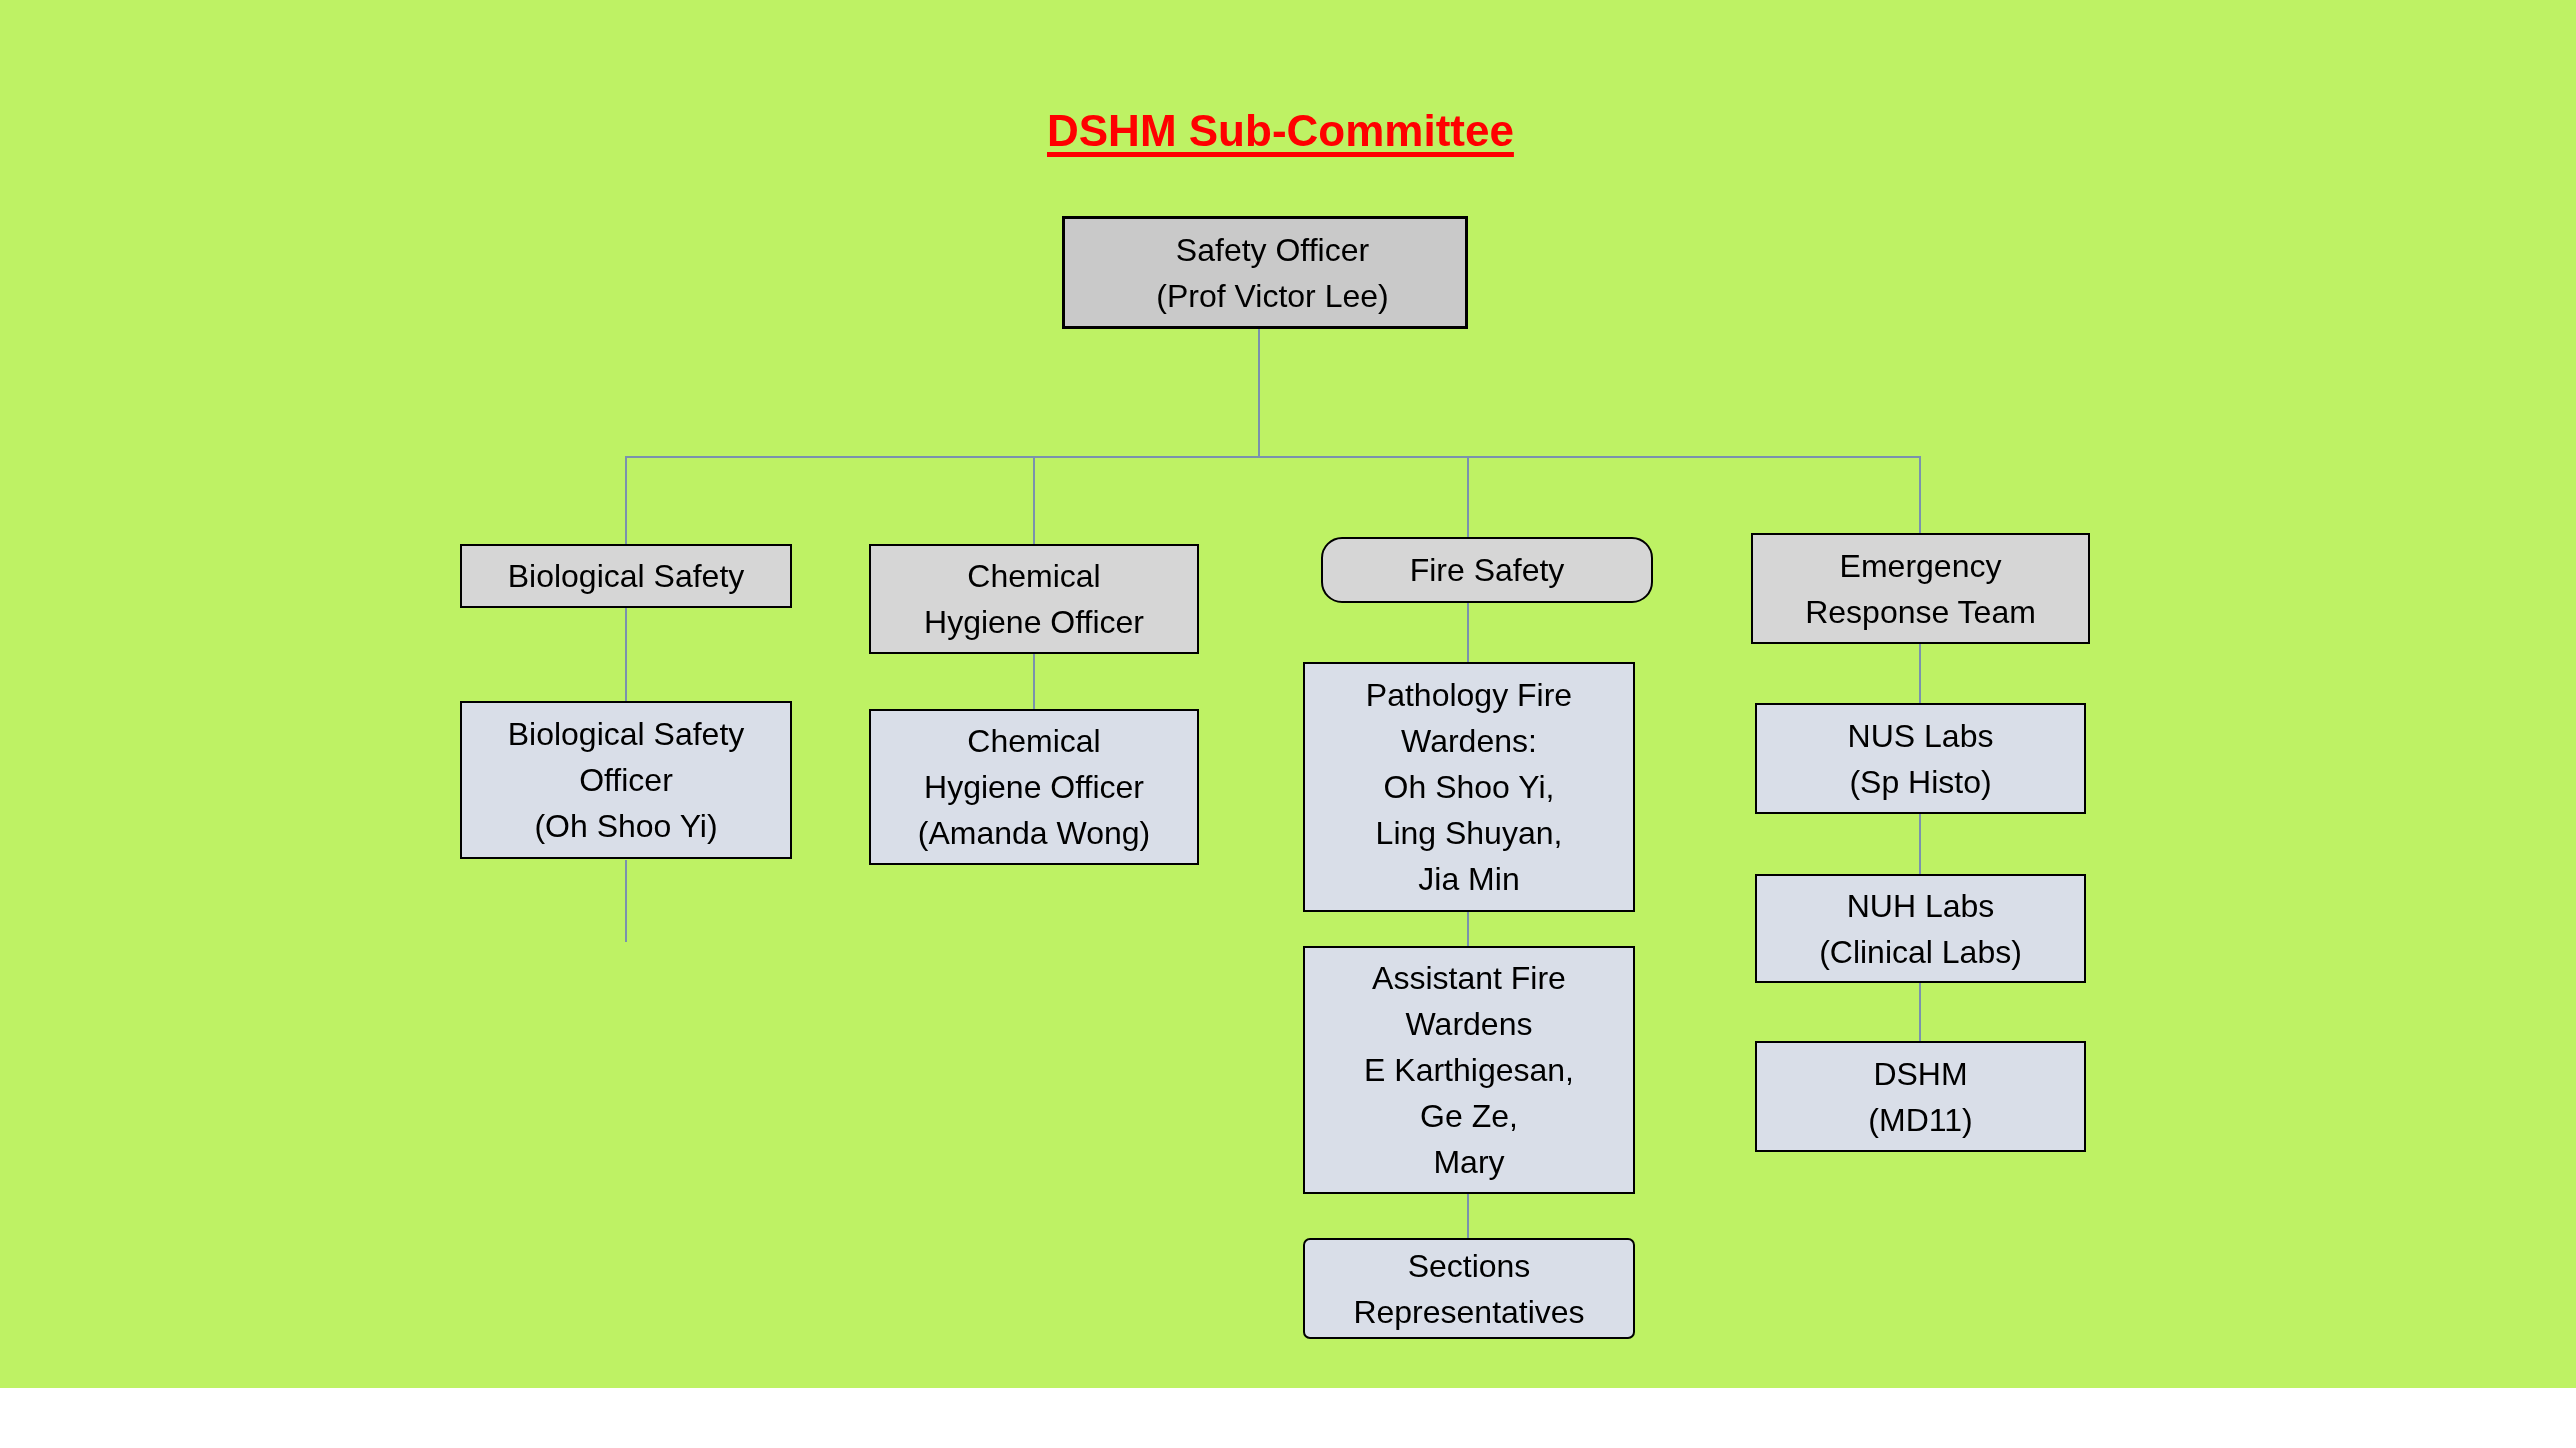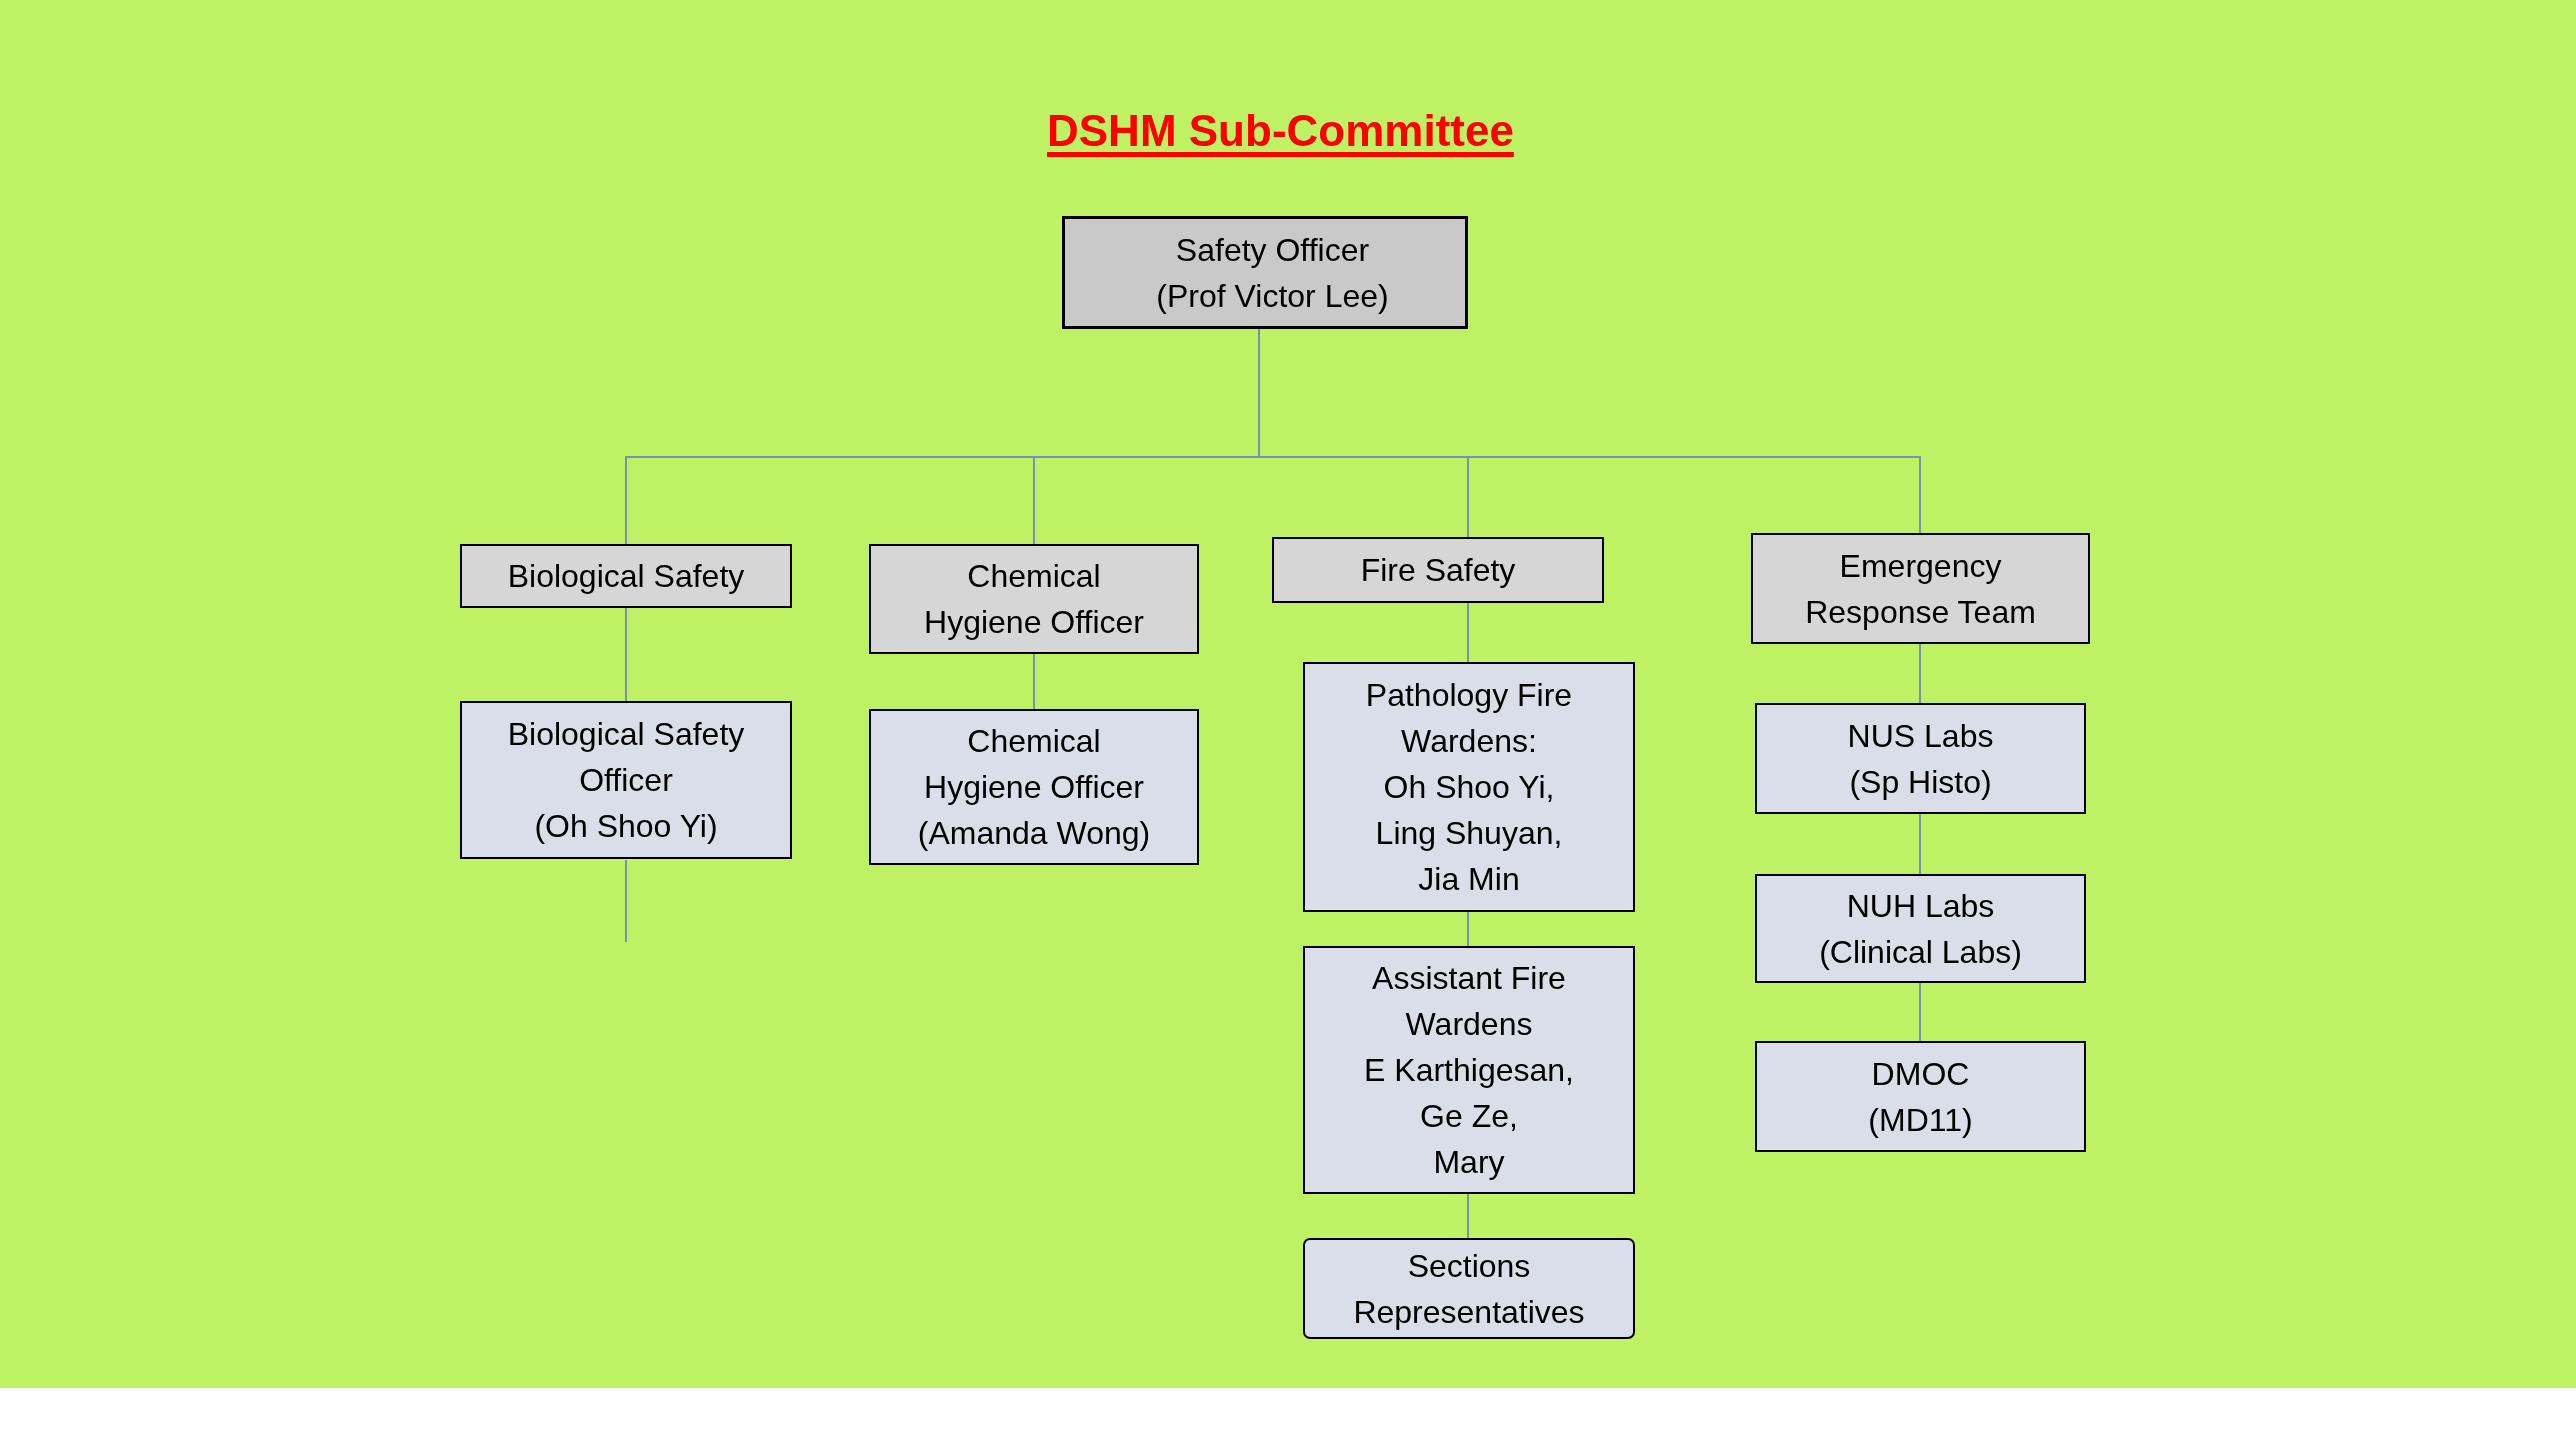--- a/index.html
+++ b/index.html
@@ -86,37 +86,37 @@
   <div class="box node-fill" style="left:460px;top:701px;width:332px;height:158px;">Biological Safety
 Officer
 (Oh Shoo Yi)</div>
 
   <div class="box header-fill" style="left:869px;top:544px;width:330px;height:110px;">Chemical
 Hygiene Officer</div>
   <div class="box node-fill" style="left:869px;top:709px;width:330px;height:156px;">Chemical
 Hygiene Officer
 (Amanda Wong)</div>
 
-  <div class="box header-fill" style="left:1272px;top:537px;width:332px;height:66px;">Fire Safety</div>
+  <div class="box header-fill" style="left:1321px;top:537px;width:332px;height:66px;border-radius:21px;">Fire Safety</div>
   <div class="box node-fill" style="left:1303px;top:662px;width:332px;height:250px;">Pathology Fire
 Wardens:
 Oh Shoo Yi,
 Ling Shuyan,
 Jia Min</div>
   <div class="box node-fill" style="left:1303px;top:946px;width:332px;height:248px;">Assistant Fire
 Wardens
 E Karthigesan,
 Ge Ze,
 Mary</div>
   <div class="box node-fill" style="left:1303px;top:1238px;width:332px;height:101px;border-radius:7px;">Sections
 Representatives</div>
 
   <div class="box header-fill" style="left:1751px;top:533px;width:339px;height:111px;">Emergency
 Response Team</div>
   <div class="box node-fill" style="left:1755px;top:703px;width:331px;height:111px;">NUS Labs
 (Sp Histo)</div>
   <div class="box node-fill" style="left:1755px;top:874px;width:331px;height:109px;">NUH Labs
 (Clinical Labs)</div>
-  <div class="box node-fill" style="left:1755px;top:1041px;width:331px;height:111px;">DMOC
+  <div class="box node-fill" style="left:1755px;top:1041px;width:331px;height:111px;">DSHM
 (MD11)</div>
 
 </div>
 
 
 </body></html>

